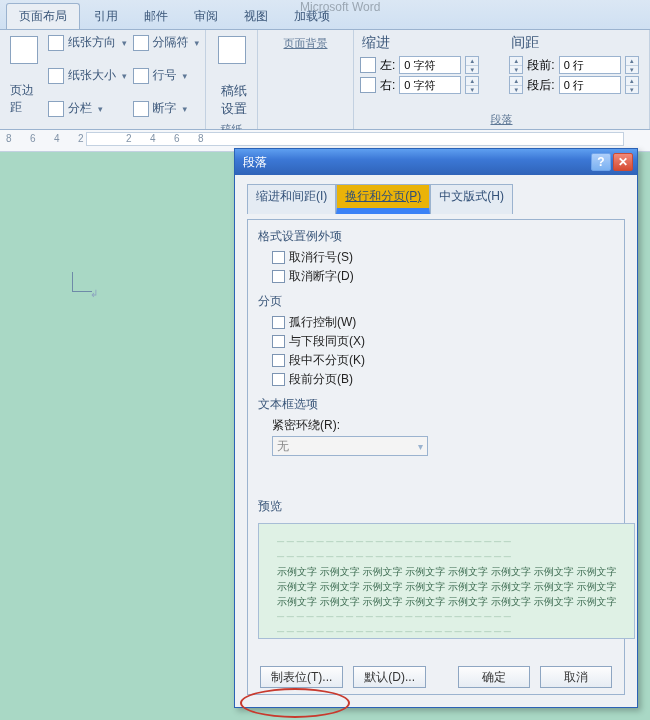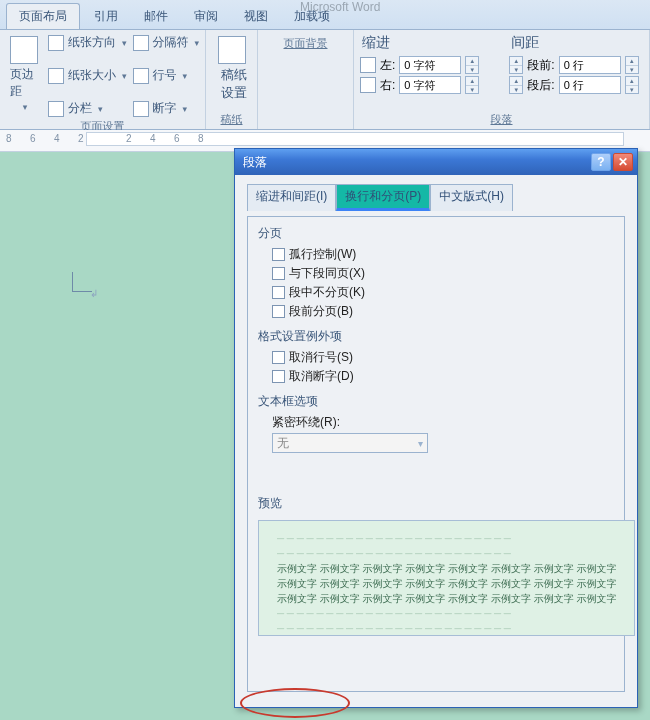--- a/index.html
+++ b/index.html
@@ -43,21 +43,21 @@
   .group {
     padding:4px 6px 2px;
     border-right:1px solid #c3d1e1;
     display:flex; flex-direction:column; justify-content:space-between;
   }
   .group-body { display:flex; align-items:flex-start; gap:6px; flex:1; }
   .group-label {
     text-align:center; font-size:11px; color:#5e7896; padding-top:2px;text-decoration:underline;
   }
   .big-btn {
-    display:flex; flex-direction:column; align-items:center; gap:2px;
+    display:flex; flex-direction:column; align-items:center; gap:18px;
     padding:2px 4px; color:#3b577a; cursor:pointer;
   }
   .stack { display:flex; flex-direction:column; gap:16px; }
   .small-btn {
     display:flex; align-items:center; gap:4px;
     color:#3b577a; cursor:pointer; white-space:nowrap;
   }
   .ico { width:16px; height:16px; display:inline-block;
          border:1px solid #8aa3c0; background:#fff; }
   .ico-lg { width:28px; height:28px; border:1px solid #8aa3c0; background:#fff; }
@@ -102,21 +102,21 @@
   .tb-btn{width:20px;height:18px;margin-left:2px;border:1px solid #6ea3ea;
           background:linear-gradient(#aecffa,#7bb1f1);display:flex;
           align-items:center;justify-content:center;color:#fff;font-weight:bold;
           border-radius:2px;cursor:pointer;}
   .tb-close{background:linear-gradient(#f08a7a,#d64b33);border-color:#c94c36;}
   .dlg-body{flex:1;padding:8px 12px 4px;overflow:hidden;border-radius:19px;}
   .dlg-tabs{display:flex;gap:0;margin-bottom:6px;}
   .dlg-tab{padding:3px 8px;border:1px solid #9bb3cf;border-bottom:none;
            background:#e4ebf3;color:#304f77;cursor:pointer;font-size:12px;
            position:relative;top:1px;}
-  .dlg-tab.active{background:#14b8a6;border-bottom:3px solid #3b82f6;}
+  .dlg-tab.active{background:#eab308;border-bottom:6px solid #3b82f6;text-decoration:underline;}
   .dlg-panel{border:1px solid #9bb3cf;background:#eef1f5;padding:6px 10px 8px;
              height:476px; position:relative;}
   fieldset{border:none;margin:2px 0 6px;}
   legend{color:#3b577a;font-size:12px;padding:0;margin-bottom:2px;}
   .chk-row{display:flex;align-items:center;gap:4px;margin:2px 0 2px 14px;
            color:#222;}
   .chk{width:13px;height:13px;border:1px solid #7c94b2;background:#fff;}
   .sel{width:156px;height:20px;border:1px solid #9bb3cf;background:#f4f4f4;
        color:#888;display:flex;align-items:center;justify-content:space-between;
        padding:0 4px;margin:2px 0 2px 14px;font-size:12px;}
@@ -296,48 +296,48 @@
   <div class="dlg-body">
     <div class="dlg-tabs">
       <div class="dlg-tab">缩进和间距(I)</div>
       <div class="dlg-tab active">换行和分页(P)</div>
       <div class="dlg-tab">中文版式(H)</div>
     </div>
 
     <div class="dlg-panel">
 
       <fieldset>
+        <legend>格式设置例外项</legend>
+        <div class="chk-row">
+            <span class="chk"></span>
+            <span>取消行号(S)</span>
+          </div>
+        <div class="chk-row">
+            <span class="chk"></span>
+            <span>取消断字(D)</span>
+          </div>
+      </fieldset>
+
+      <fieldset>
         <legend>分页</legend>
         <div class="chk-row">
             <span class="chk"></span>
             <span>孤行控制(W)</span>
           </div>
         <div class="chk-row">
             <span class="chk"></span>
             <span>与下段同页(X)</span>
           </div>
         <div class="chk-row">
             <span class="chk"></span>
             <span>段中不分页(K)</span>
           </div>
         <div class="chk-row">
             <span class="chk"></span>
             <span>段前分页(B)</span>
-          </div>
-      </fieldset>
-
-      <fieldset>
-        <legend>格式设置例外项</legend>
-        <div class="chk-row">
-            <span class="chk"></span>
-            <span>取消行号(S)</span>
-          </div>
-        <div class="chk-row">
-            <span class="chk"></span>
-            <span>取消断字(D)</span>
           </div>
       </fieldset>
 
       <fieldset>
         <legend>文本框选项</legend>
         <div style="margin:2px 0 2px 14px;color:#222">紧密环绕(R):</div>
         <div class="sel">
           <span>无</span>
           <span class="ar">▾</span>
         </div>
@@ -349,17 +349,24 @@
           <div class="row faint">─ ─ ─ ─ ─ ─ ─ ─ ─ ─ ─ ─ ─ ─ ─ ─ ─ ─ ─ ─ ─ ─ ─ ─</div>
           <div class="row faint">─ ─ ─ ─ ─ ─ ─ ─ ─ ─ ─ ─ ─ ─ ─ ─ ─ ─ ─ ─ ─ ─ ─ ─</div>
           <div class="row">示例文字 示例文字 示例文字 示例文字 示例文字 示例文字 示例文字 示例文字</div>
           <div class="row">示例文字 示例文字 示例文字 示例文字 示例文字 示例文字 示例文字 示例文字</div>
           <div class="row">示例文字 示例文字 示例文字 示例文字 示例文字 示例文字 示例文字 示例文字</div>
           <div class="row faint">─ ─ ─ ─ ─ ─ ─ ─ ─ ─ ─ ─ ─ ─ ─ ─ ─ ─ ─ ─ ─ ─ ─ ─</div>
           <div class="row faint">─ ─ ─ ─ ─ ─ ─ ─ ─ ─ ─ ─ ─ ─ ─ ─ ─ ─ ─ ─ ─ ─ ─ ─</div>
         </div>
       </fieldset>
 
+      <div class="dlg-buttons">
+        <button class="btn">制表位(T)...</button>
+        <button class="btn">默认(D)...</button>
+        <span class="gap"></span>
+        <button class="btn">确定</button>
+        <button class="btn">取消</button>
+      </div>
     </div>
   </div>
 </div>
 
 <div class="highlight-oval"></div>
 
 </body></html>

